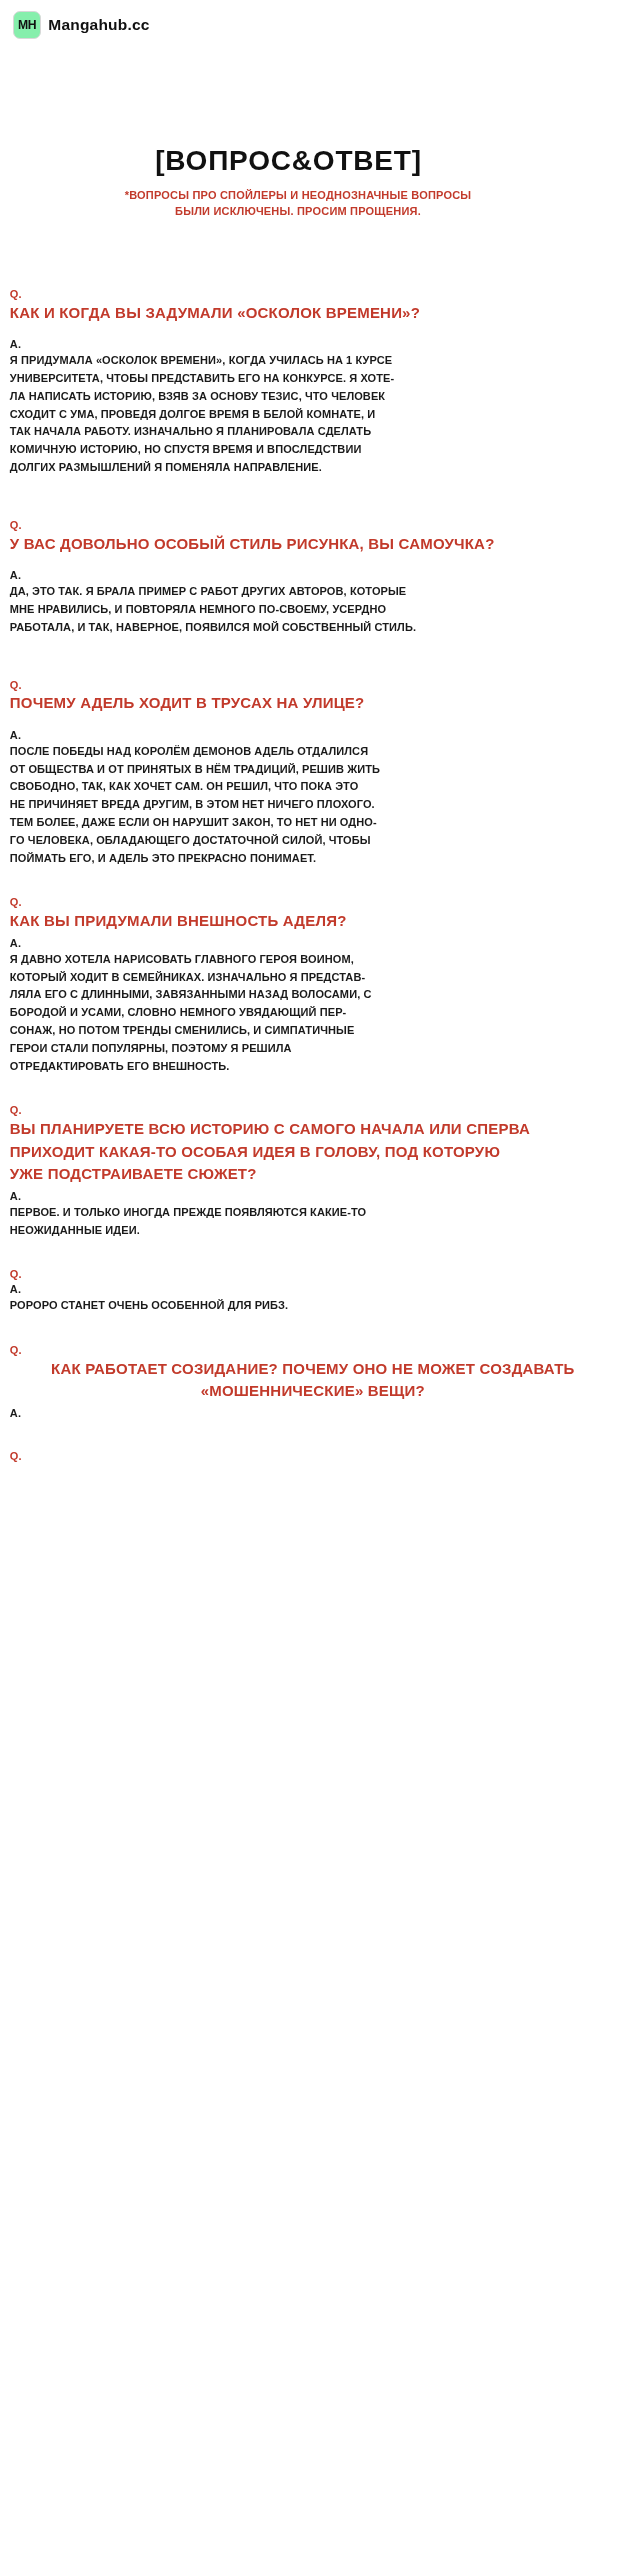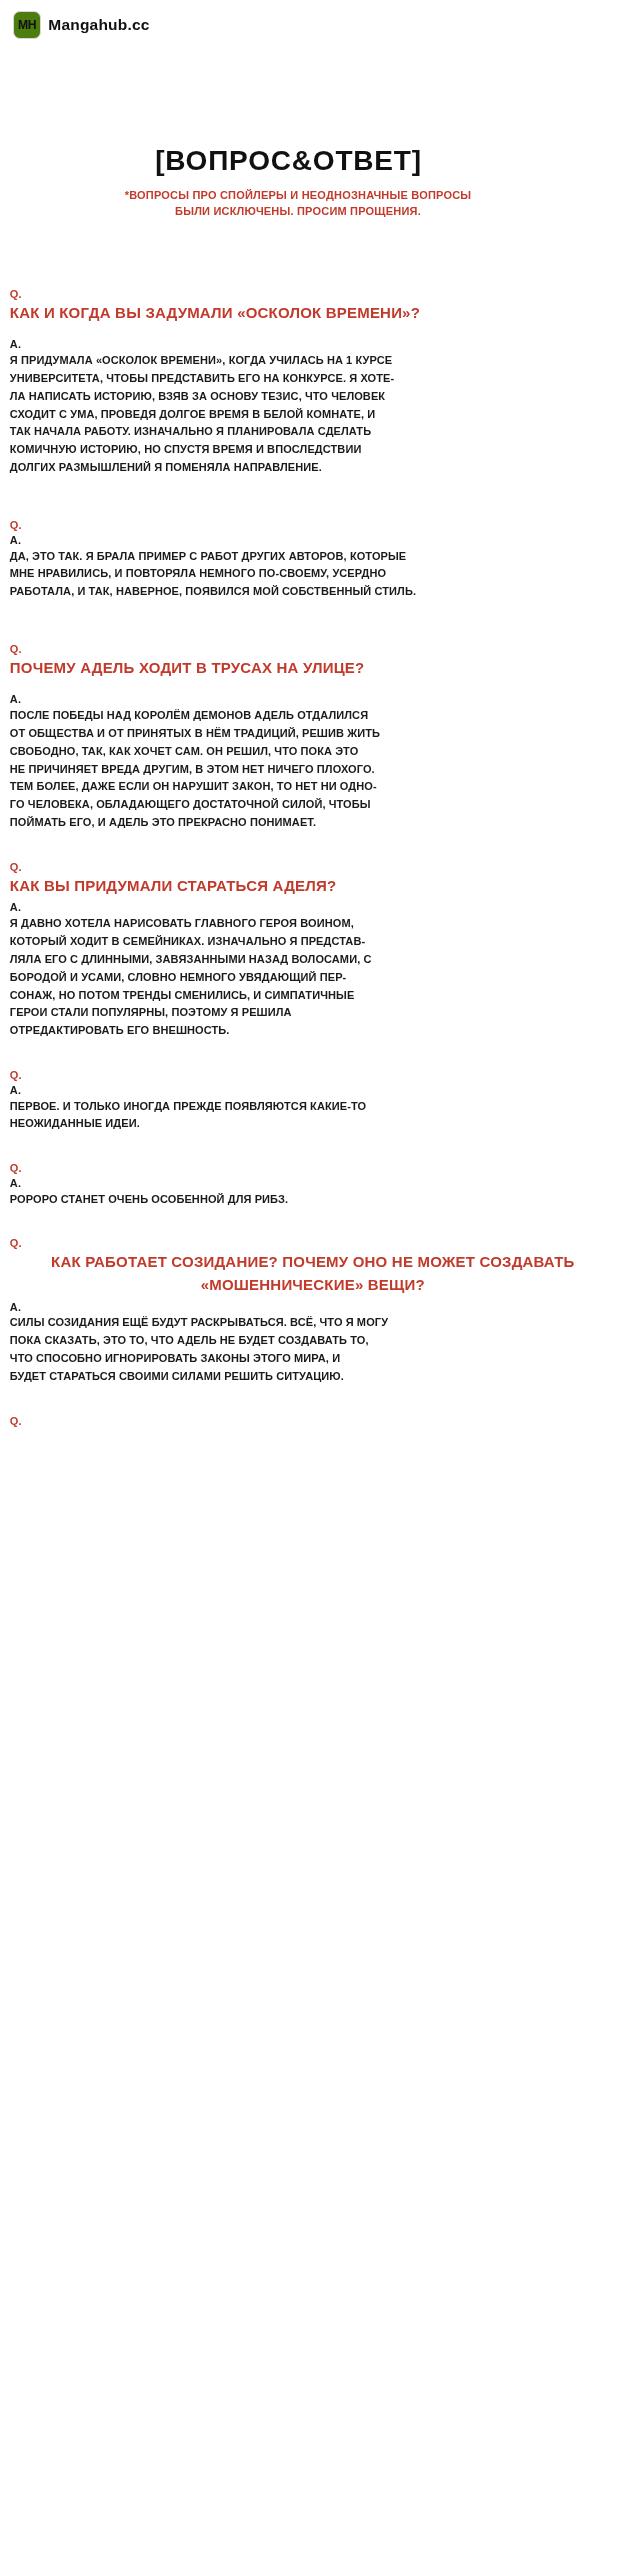--- a/index.html
+++ b/index.html
@@ -27,21 +27,21 @@
     top: 11.4px;
     left: 13px;
     display: flex;
     align-items: center;
     gap: 7.3px;
   }
   .logo-mark {
     width: 26px;
     height: 26px;
     border-radius: 7px;
-    background: #4d7c0f;
+    background: #86efac;
     border: 0.8px solid #d8d8d8;
     display: flex;
     align-items: center;
     justify-content: center;
     font-size: 12.2px;
     font-weight: bold;
     letter-spacing: -0.4px;
     color: #111;
   }
   .logo-text {
@@ -144,20 +144,21 @@
 ЛА НАПИСАТЬ ИСТОРИЮ, ВЗЯВ ЗА ОСНОВУ ТЕЗИС, ЧТО ЧЕЛОВЕК
 СХОДИТ С УМА, ПРОВЕДЯ ДОЛГОЕ ВРЕМЯ В БЕЛОЙ КОМНАТЕ, И
 ТАК НАЧАЛА РАБОТУ. ИЗНАЧАЛЬНО Я ПЛАНИРОВАЛА СДЕЛАТЬ
 КОМИЧНУЮ ИСТОРИЮ, НО СПУСТЯ ВРЕМЯ И ВПОСЛЕДСТВИИ
 ДОЛГИХ РАЗМЫШЛЕНИЙ Я ПОМЕНЯЛА НАПРАВЛЕНИЕ.</p>
     </div>
     <div class="gap-lg"></div>
 
     <div class="qa-item">
       <p class="q-marker">Q.</p>
+      <p class="q-text" style="white-space: pre-line;">У ВАС ДОВОЛЬНО ОСОБЫЙ СТИЛЬ РИСУНКА, ВЫ САМОУЧКА?</p>
       <p class="a-marker">A.</p>
       <p class="a-text">ДА, ЭТО ТАК. Я БРАЛА ПРИМЕР С РАБОТ ДРУГИХ АВТОРОВ, КОТОРЫЕ
 МНЕ НРАВИЛИСЬ, И ПОВТОРЯЛА НЕМНОГО ПО-СВОЕМУ, УСЕРДНО
 РАБОТАЛА, И ТАК, НАВЕРНОЕ, ПОЯВИЛСЯ МОЙ СОБСТВЕННЫЙ СТИЛЬ.</p>
     </div>
     <div class="gap-lg"></div>
 
     <div class="qa-item">
       <p class="q-marker">Q.</p>
       <p class="q-text" style="white-space: pre-line;">ПОЧЕМУ АДЕЛЬ ХОДИТ В ТРУСАХ НА УЛИЦЕ?</p>
@@ -167,56 +168,55 @@
 СВОБОДНО, ТАК, КАК ХОЧЕТ САМ. ОН РЕШИЛ, ЧТО ПОКА ЭТО
 НЕ ПРИЧИНЯЕТ ВРЕДА ДРУГИМ, В ЭТОМ НЕТ НИЧЕГО ПЛОХОГО.
 ТЕМ БОЛЕЕ, ДАЖЕ ЕСЛИ ОН НАРУШИТ ЗАКОН, ТО НЕТ НИ ОДНО-
 ГО ЧЕЛОВЕКА, ОБЛАДАЮЩЕГО ДОСТАТОЧНОЙ СИЛОЙ, ЧТОБЫ
 ПОЙМАТЬ ЕГО, И АДЕЛЬ ЭТО ПРЕКРАСНО ПОНИМАЕТ.</p>
     </div>
     <div class="gap-sm"></div>
 
     <div class="qa-item">
       <p class="q-marker">Q.</p>
-      <p class="q-text" style="white-space: pre-line; margin-bottom: 3.3px;">КАК ВЫ ПРИДУМАЛИ СТАРАТЬСЯ АДЕЛЯ?</p>
+      <p class="q-text" style="white-space: pre-line; margin-bottom: 3.3px;">КАК ВЫ ПРИДУМАЛИ ВНЕШНОСТЬ АДЕЛЯ?</p>
       <p class="a-marker">A.</p>
       <p class="a-text">Я ДАВНО ХОТЕЛА НАРИСОВАТЬ ГЛАВНОГО ГЕРОЯ ВОИНОМ,
 КОТОРЫЙ ХОДИТ В СЕМЕЙНИКАХ. ИЗНАЧАЛЬНО Я ПРЕДСТАВ-
 ЛЯЛА ЕГО С ДЛИННЫМИ, ЗАВЯЗАННЫМИ НАЗАД ВОЛОСАМИ, С
 БОРОДОЙ И УСАМИ, СЛОВНО НЕМНОГО УВЯДАЮЩИЙ ПЕР-
 СОНАЖ, НО ПОТОМ ТРЕНДЫ СМЕНИЛИСЬ, И СИМПАТИЧНЫЕ
 ГЕРОИ СТАЛИ ПОПУЛЯРНЫ, ПОЭТОМУ Я РЕШИЛА
 ОТРЕДАКТИРОВАТЬ ЕГО ВНЕШНОСТЬ.</p>
     </div>
     <div class="gap-sm"></div>
 
     <div class="qa-item">
       <p class="q-marker">Q.</p>
+      <p class="q-text" style="white-space: pre-line; margin-bottom: 3.3px;">ВЫ ПЛАНИРУЕТЕ ВСЮ ИСТОРИЮ С САМОГО НАЧАЛА ИЛИ СПЕРВА
+ПРИХОДИТ КАКАЯ-ТО ОСОБАЯ ИДЕЯ В ГОЛОВУ, ПОД КОТОРУЮ
+УЖЕ ПОДСТРАИВАЕТЕ СЮЖЕТ?</p>
       <p class="a-marker">A.</p>
       <p class="a-text">ПЕРВОЕ. И ТОЛЬКО ИНОГДА ПРЕЖДЕ ПОЯВЛЯЮТСЯ КАКИЕ-ТО
 НЕОЖИДАННЫЕ ИДЕИ.</p>
     </div>
     <div class="gap-sm"></div>
 
     <div class="qa-item">
       <p class="q-marker">Q.</p>
       <p class="a-marker">A.</p>
       <p class="a-text">РОРОРО СТАНЕТ ОЧЕНЬ ОСОБЕННОЙ ДЛЯ РИБЗ.</p>
     </div>
     <div class="gap-sm"></div>
 
     <div class="qa-item">
       <p class="q-marker">Q.</p>
       <p class="q-text" style="white-space: pre-line; margin-bottom: 3.3px; text-align: center;">КАК РАБОТАЕТ СОЗИДАНИЕ? ПОЧЕМУ ОНО НЕ МОЖЕТ СОЗДАВАТЬ
 «МОШЕННИЧЕСКИЕ» ВЕЩИ?</p>
       <p class="a-marker">A.</p>
-      <p class="a-text">СИЛЫ СОЗИДАНИЯ ЕЩЁ БУДУТ РАСКРЫВАТЬСЯ. ВСЁ, ЧТО Я МОГУ
-ПОКА СКАЗАТЬ, ЭТО ТО, ЧТО АДЕЛЬ НЕ БУДЕТ СОЗДАВАТЬ ТО,
-ЧТО СПОСОБНО ИГНОРИРОВАТЬ ЗАКОНЫ ЭТОГО МИРА, И
-БУДЕТ СТАРАТЬСЯ СВОИМИ СИЛАМИ РЕШИТЬ СИТУАЦИЮ.</p>
     </div>
     <div class="gap-sm"></div>
 
     <div class="qa-item">
       <p class="q-marker">Q.</p>
       <p class="q-text" style="white-space: pre-line;"></p>
     </div>
 
   </div>
 </div>

